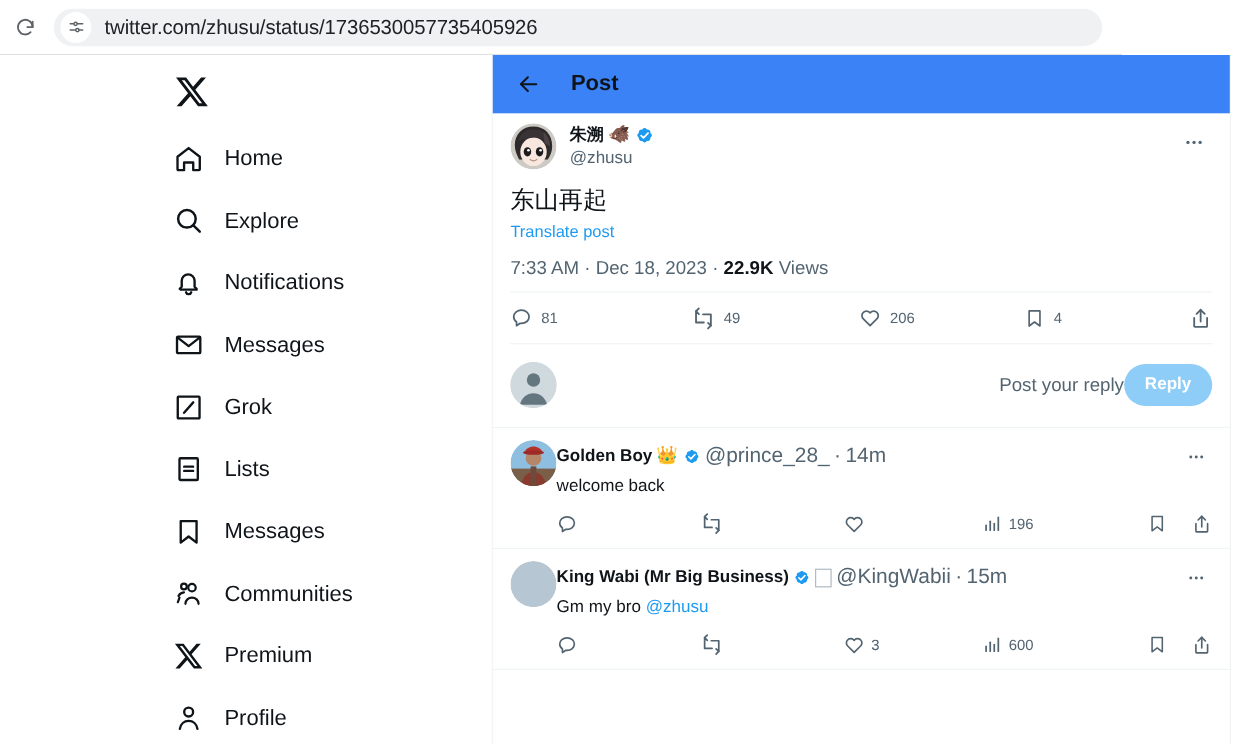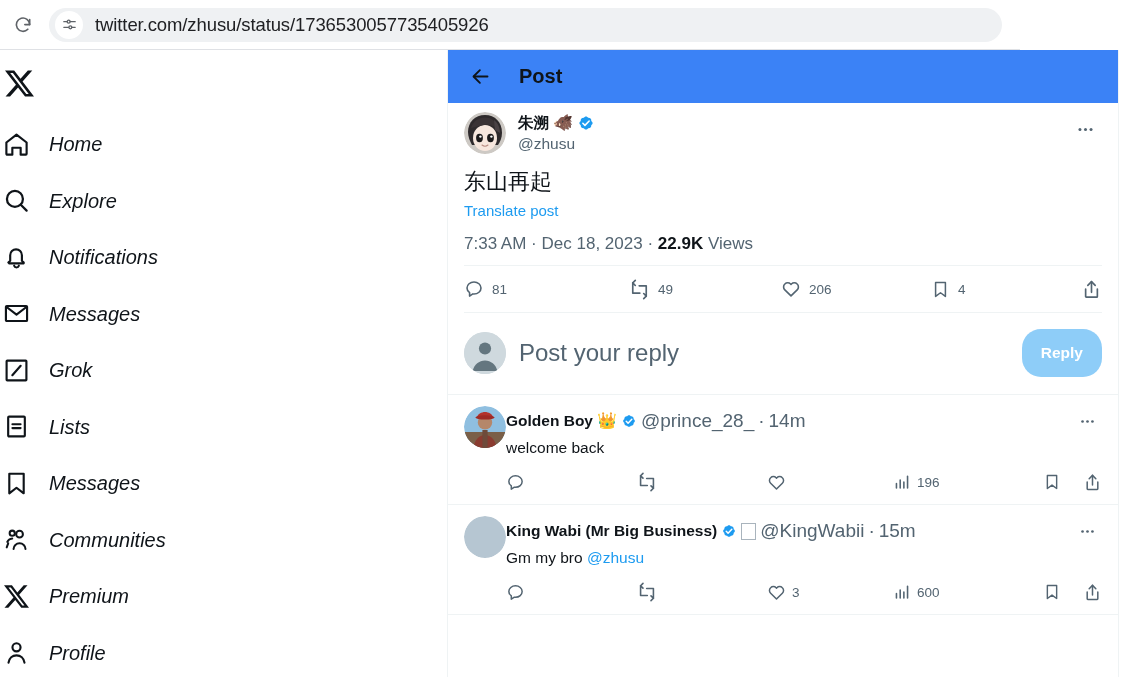--- a/index.html
+++ b/index.html
@@ -44,21 +44,21 @@
     position: absolute; top: 50px; left: 0;
     width: 1145px; height: 627px;
     background: #ffffff;
     display: flex;
   }
 
   
   #sidebar {
     width: 448px; flex: 0 0 448px;
     border-right: 1px solid #eff3f4;
-    padding-top: 8px; font-style: italic;
+    padding-left: 155px; padding-top: 8px;
   }
   #x-logo {
     width: 50px; height: 50px;
     display: flex; align-items: center; justify-content: flex-start;
     padding-left: 5px; margin-bottom: 8px;
     cursor: pointer;
   }
   .nav-item {
     display: flex; align-items: center;
     height: 56.5px;
@@ -163,28 +163,28 @@
     padding: 16px 16px 17px 16px;
     border-bottom: 1px solid #eff3f4;
   }
   #reply-composer-avatar {
     width: 42px; height: 42px; flex: 0 0 42px;
     border-radius: 50%; overflow: hidden; background: #cfd9de;
   }
   #reply-input {
     flex: 1; margin-left: 13px; border: none; outline: none;
     font-family: "Liberation Sans", sans-serif;
-    font-size: 24px; color: #0f1419; background: transparent;
+    font-size: 17px; color: #0f1419; background: transparent; text-align: right;
   }
   #reply-input::placeholder { color: #536471; }
   #reply-submit-button {
     flex: 0 0 auto;
     background: #8ecdf8; color: #ffffff;
     border: none; border-radius: 19px;
-    height: 48px; padding: 0 19px;
+    height: 38px; padding: 0 19px;
     font-family: "Liberation Sans", sans-serif;
     font-size: 15.5px; font-weight: bold;
     cursor: pointer;
   }
 
   
   .reply-item {
     display: flex; padding: 11px 16px 4px 16px;
     border-bottom: 1px solid #eff3f4;
     cursor: pointer;

